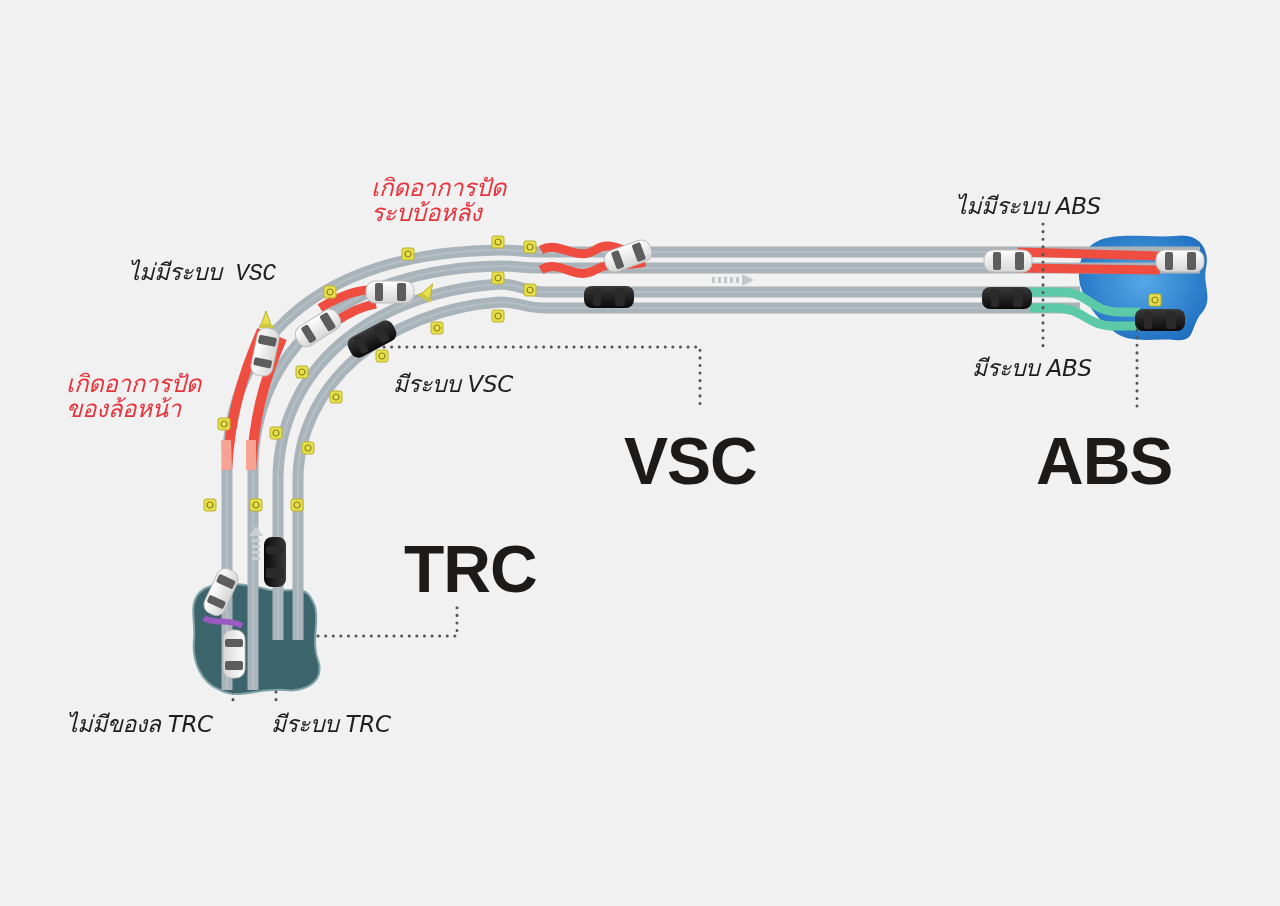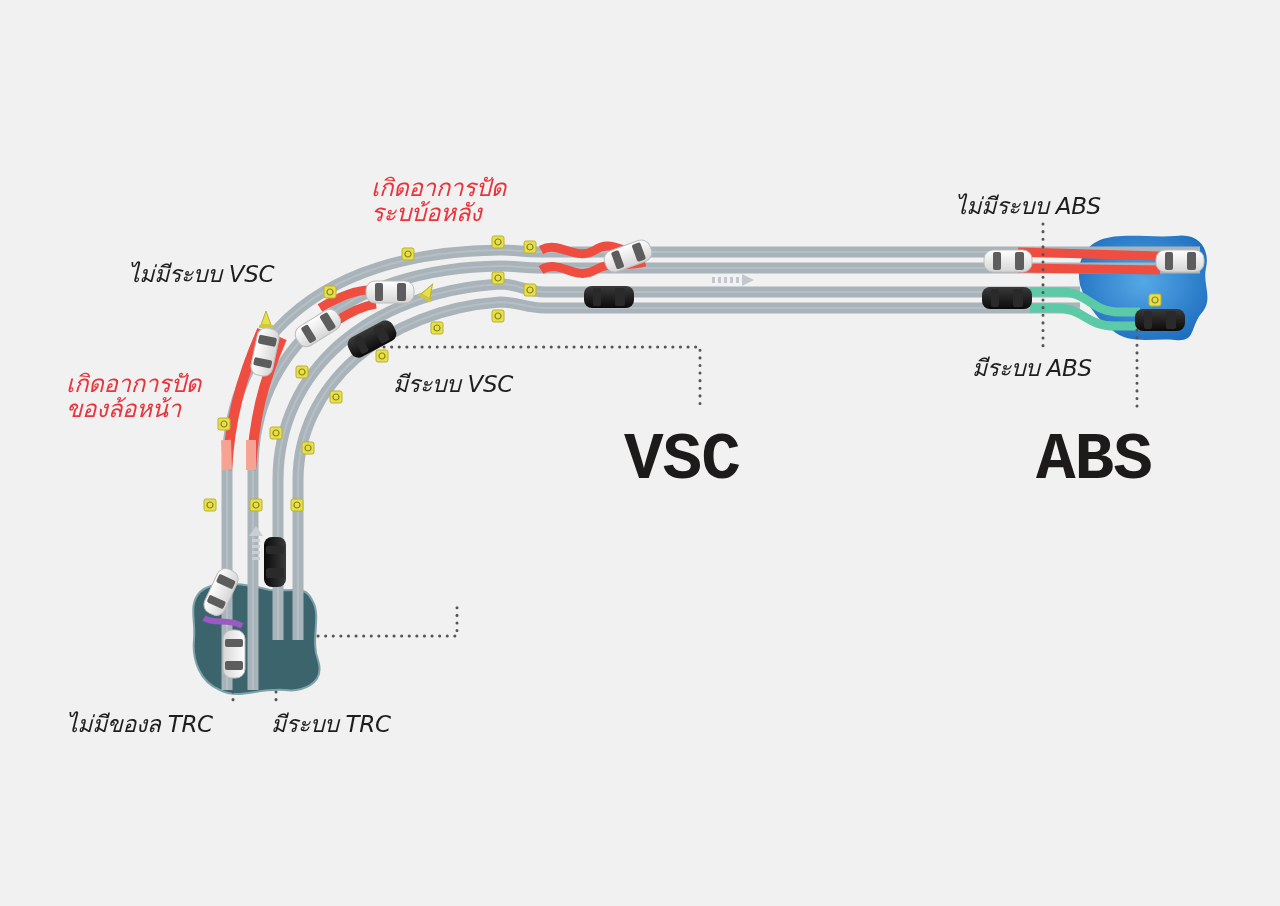--- a/index.html
+++ b/index.html
@@ -4,21 +4,21 @@
 <style>
   html, body { margin: 0; padding: 0; background: #f1f1f1; }
   body { width: 1280px; height: 906px; position: relative; overflow: hidden;
          font-family: "DejaVu Sans", sans-serif; }
   #stage { position: absolute; left: 0; top: 0; width: 1280px; height: 670px; }
   .lbl { position: absolute; font-style: italic; font-size: 23px; color: #1e1e1e;
          white-space: nowrap; line-height: 1.05; font-family: "DejaVu Sans", sans-serif;
          letter-spacing: -0.3px; }
   .lbl.red { color: #e8343d; font-size: 24px; }
   .big { position: absolute; font-weight: bold; font-size: 66px; color: #1d1a1a;
-         font-family: Liberation Mono, monospace; letter-spacing: -1px; line-height: 1; }
+         font-family: Liberation Sans, sans-serif; letter-spacing: -1px; line-height: 1; }
 </style>
 </head>
 <body>
 
 <div id="stage">
   <svg id="scene" width="1280" height="906" viewBox="0 0 1280 906">
     <defs>
       <radialGradient id="absGrad" cx="50%" cy="45%" r="60%">
         <stop offset="0%" stop-color="#55a8e6"></stop>
         <stop offset="100%" stop-color="#1f6fc0"></stop>
@@ -148,23 +148,24 @@
   <div class="lbl red" style="left:371px; top:176px;">
     <div>เกิดอาการปัด</div>
     <div>ระบบ้อหลัง</div>
   </div>
   <div class="lbl red" style="left:66px; top:372px;">
     <div>เกิดอาการปัด</div>
     <div>ของล้อหน้า</div>
   </div>
 
   
-  <div class="lbl" style="left:128px; top:262px;">ไม่มีระบบ VSC</div>
+  <div class="lbl" style="left:128px; top:262px;font-family:Liberation Mono, monospace;">ไม่มีระบบ VSC</div>
   <div class="lbl" style="left:372px; top:372px;margin-left:21px;">มีระบบ VSC</div>
   <div class="lbl" style="left:955px; top:194px;font-style:italic;">ไม่มีระบบ ABS</div>
   <div class="lbl" style="left:972px; top:356px;">มีระบบ ABS</div>
   <div class="lbl" style="left:66px; top:712px;">ไม่มีของล TRC</div>
   <div class="lbl" style="left:271px; top:712px;">มีระบบ TRC</div>
 
   
+  <div class="big" style="left:404px; top:536px;">TRC</div>
   <div class="big" style="left:624px; top:428px;">VSC</div>
   <div class="big" style="left:1036px; top:428px;text-align:center;">ABS</div>
 </div>
 
 </body></html>

